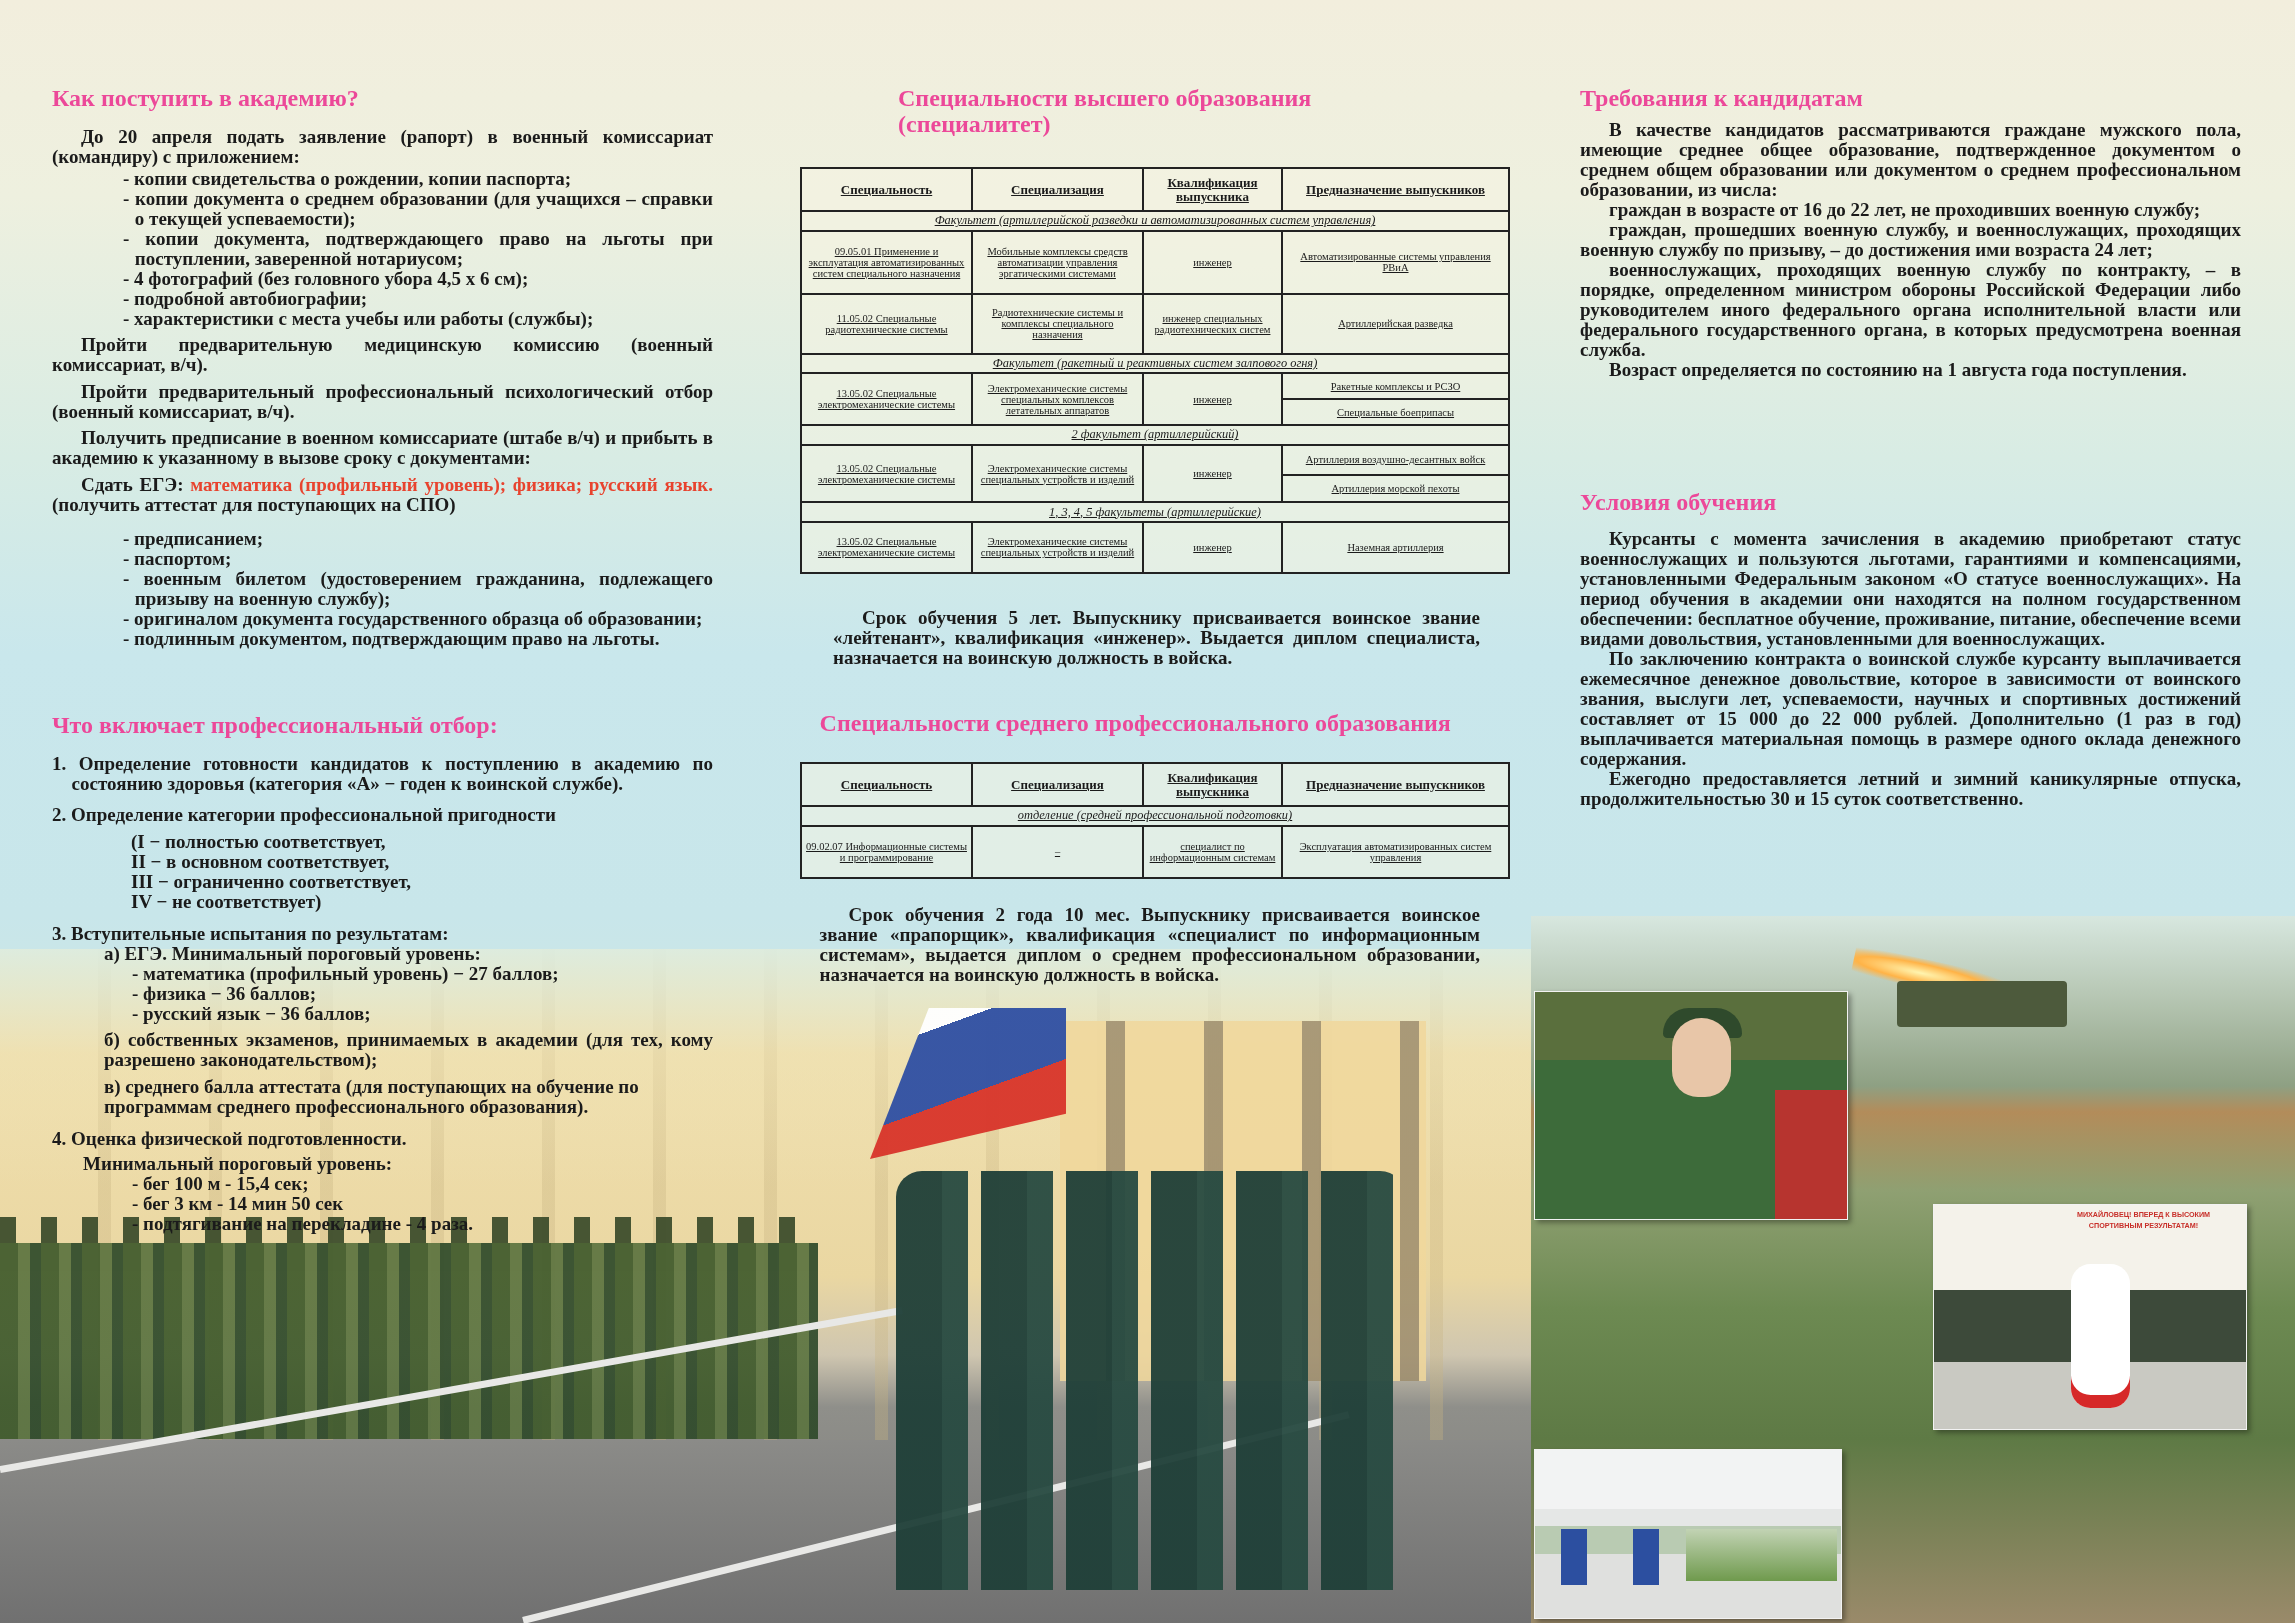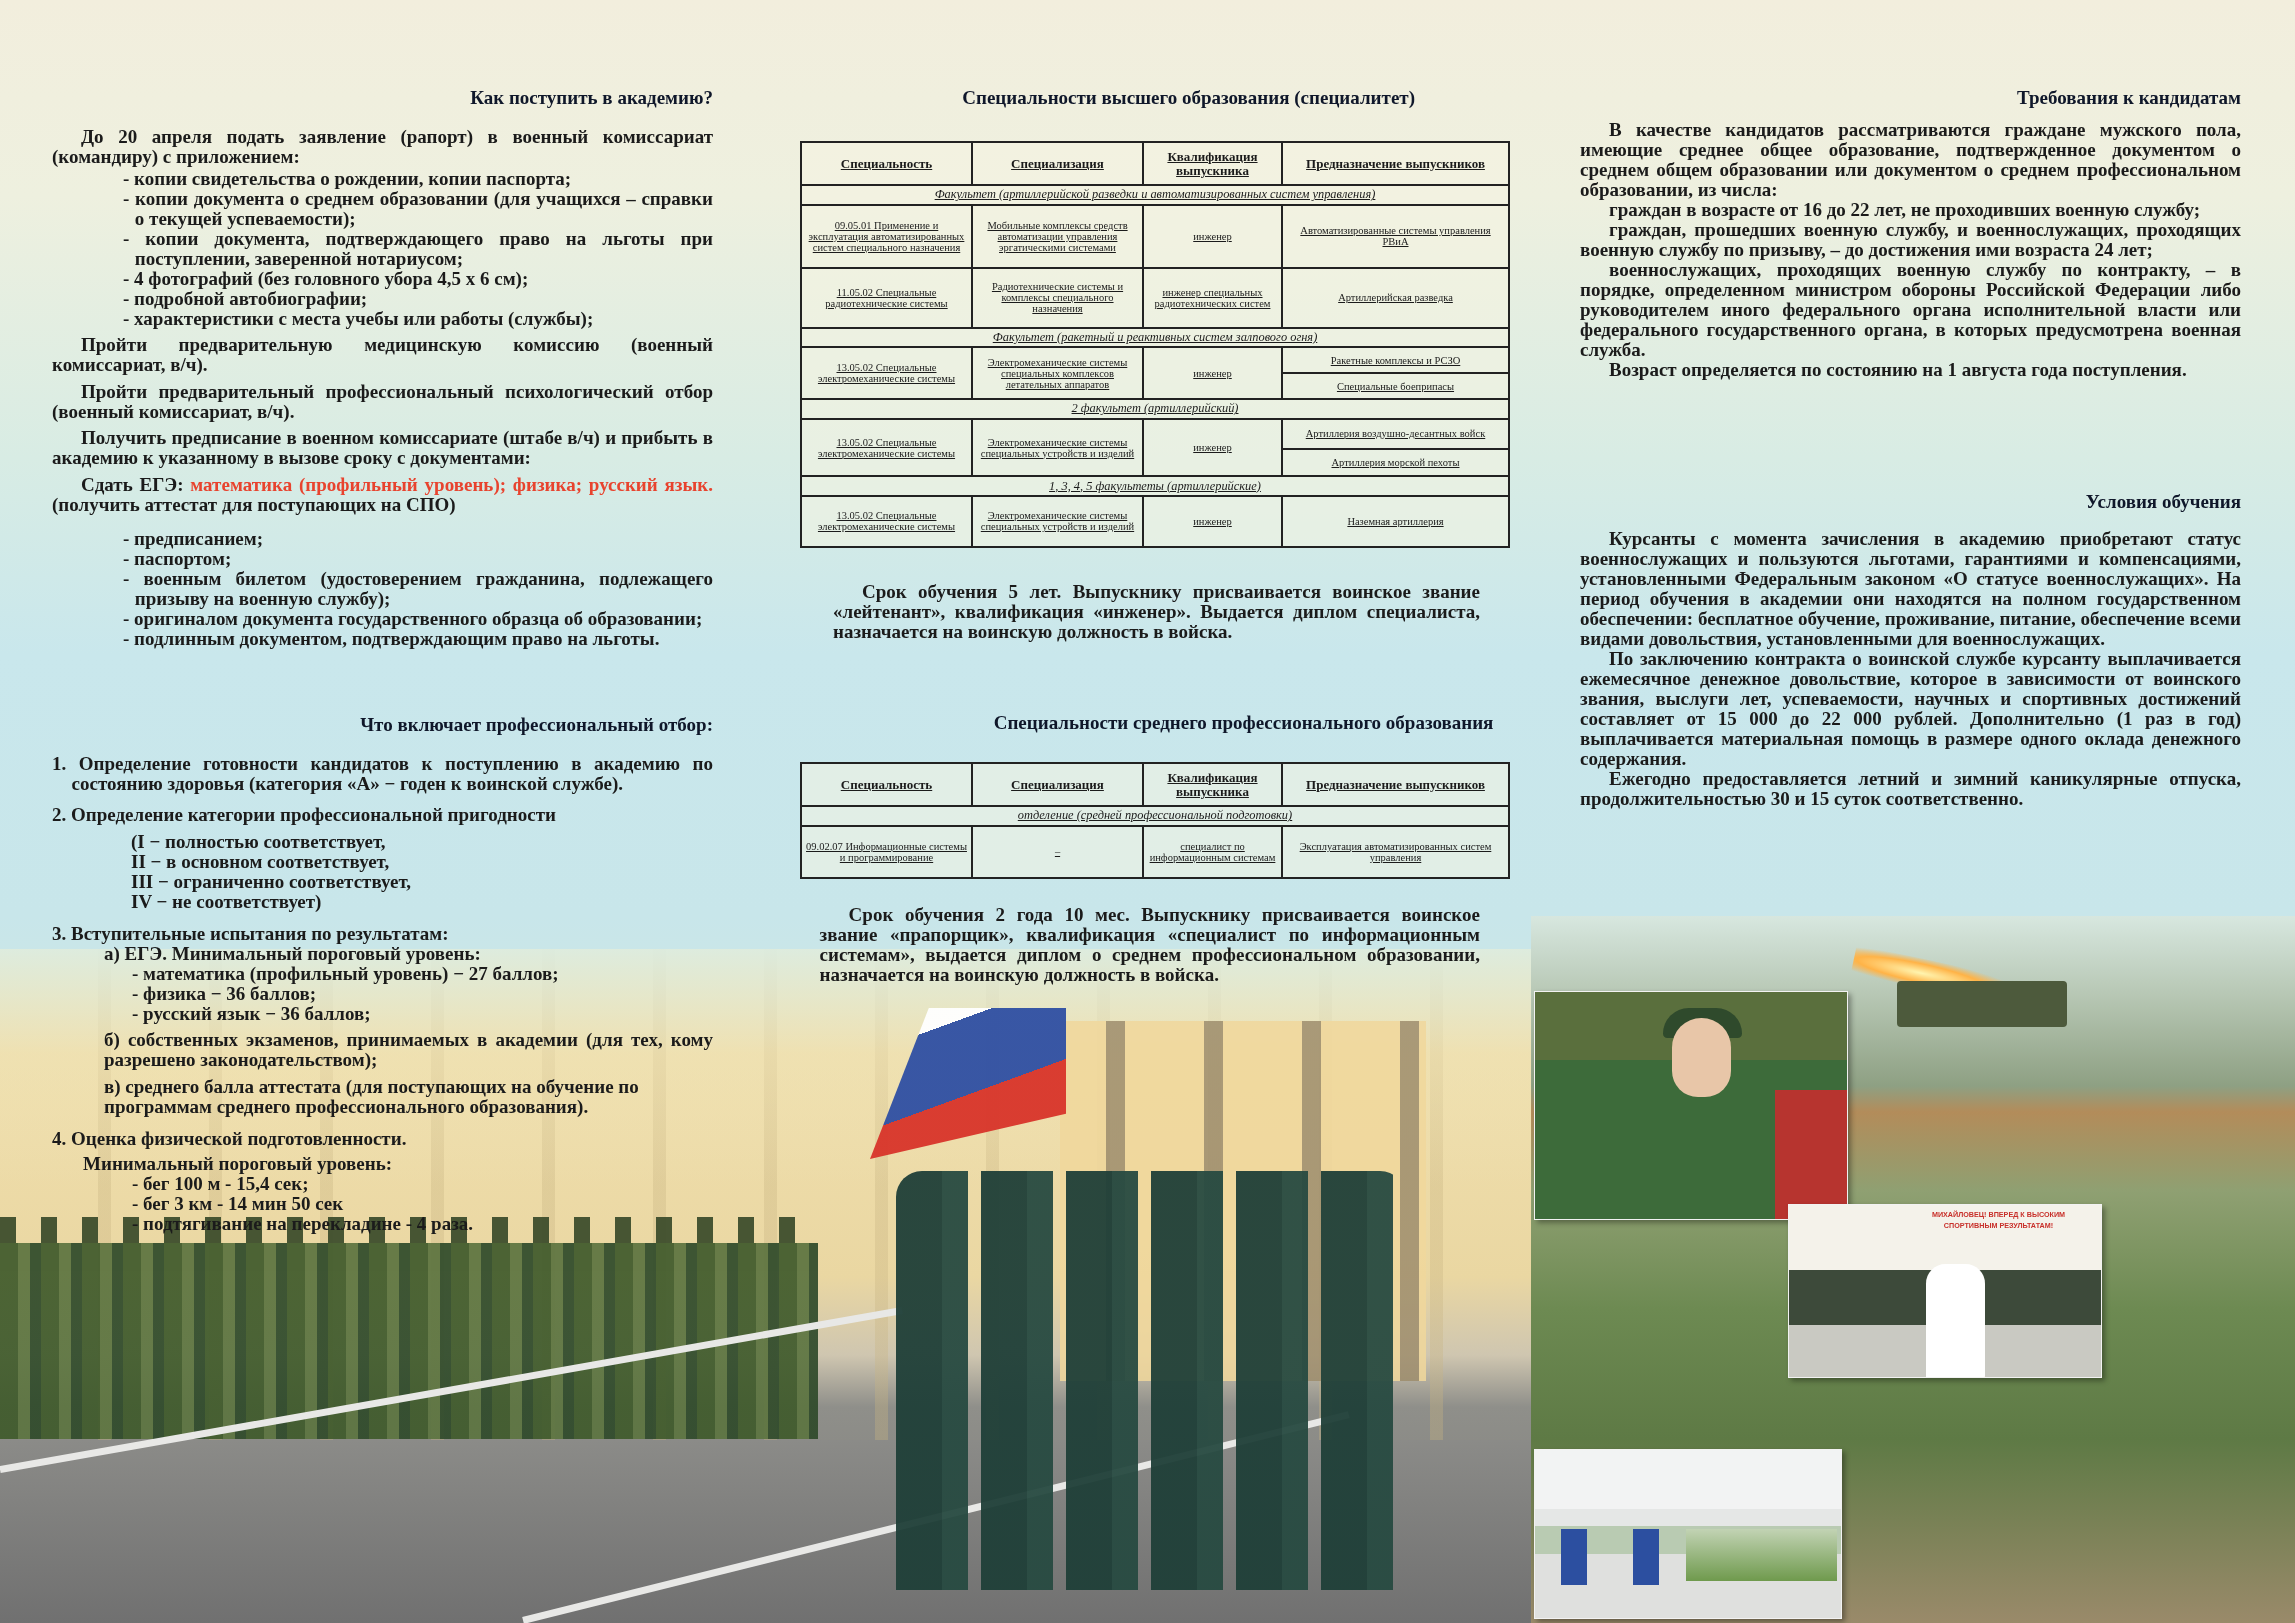--- a/index.html
+++ b/index.html
@@ -86,21 +86,21 @@
   }
   .inset-oath .face {
     position: absolute; left: 137px; top: 26px; width: 59px; height: 79px;
     background: #e8c6a8; border-radius: 29.4px 29.4px 26px 26px;
   }
   .inset-oath .cap {
     position: absolute; left: 128px; top: 16.4px; width: 79px; height: 29.4px;
     background: #2f4a2c; border-radius: 39px 39px 6.5px 6.5px;
   }
   .inset-gym {
-    left: 1788px; top: 1204px; width: 314px; height: 174px;
+    left: 1933px; top: 1204px; width: 314px; height: 226px;
     background:
       linear-gradient(180deg, #f4f2ea 0 38%, #3d4a3a 38% 70%, #c9c9c2 70% 100%);
   }
   .inset-gym .banner {
     position: absolute; left: 118px; top: 2.6px; width: 183px; height: 29px;
     font-family: "Liberation Sans", sans-serif; font-weight: bold; color: #c8302a;
     font-size: 7.2px; text-align: center; line-height: 10.5px; padding-top: 2.6px;
   }
   .inset-gym .fighter {
     position: absolute; left: 137px; top: 59px; width: 59px; height: 144px;
@@ -115,22 +115,22 @@
   .inset-sim .screen {
     position: absolute; left: 151px; top: 79px; width: 151px; height: 52px;
     background: linear-gradient(180deg, #c2d3b4, #6f9a4d);
   }
   .inset-sim .window {
     position: absolute; top: 79px; width: 26px; height: 56px; background: #2c4fa0;
   }
 
   
   h2.heading {
-    color: #0f172a; font-weight: bold; text-align: right;
-    font-size: 19px; line-height: 26px;
+    color: #ec4899; font-weight: bold; text-align: left;
+    font-size: 24px; line-height: 26px;
   }
   p.txt, .li {
     font-weight: bold; font-size: 19px; line-height: 20px; text-align: justify;
   }
   p.indent { text-indent: 29px; }
   .red { color: #e8432e; }
   .list { padding-left: 71px; }
   .list .li { padding-left: 11.8px; text-indent: -11.8px; }
 
   table.spec {

